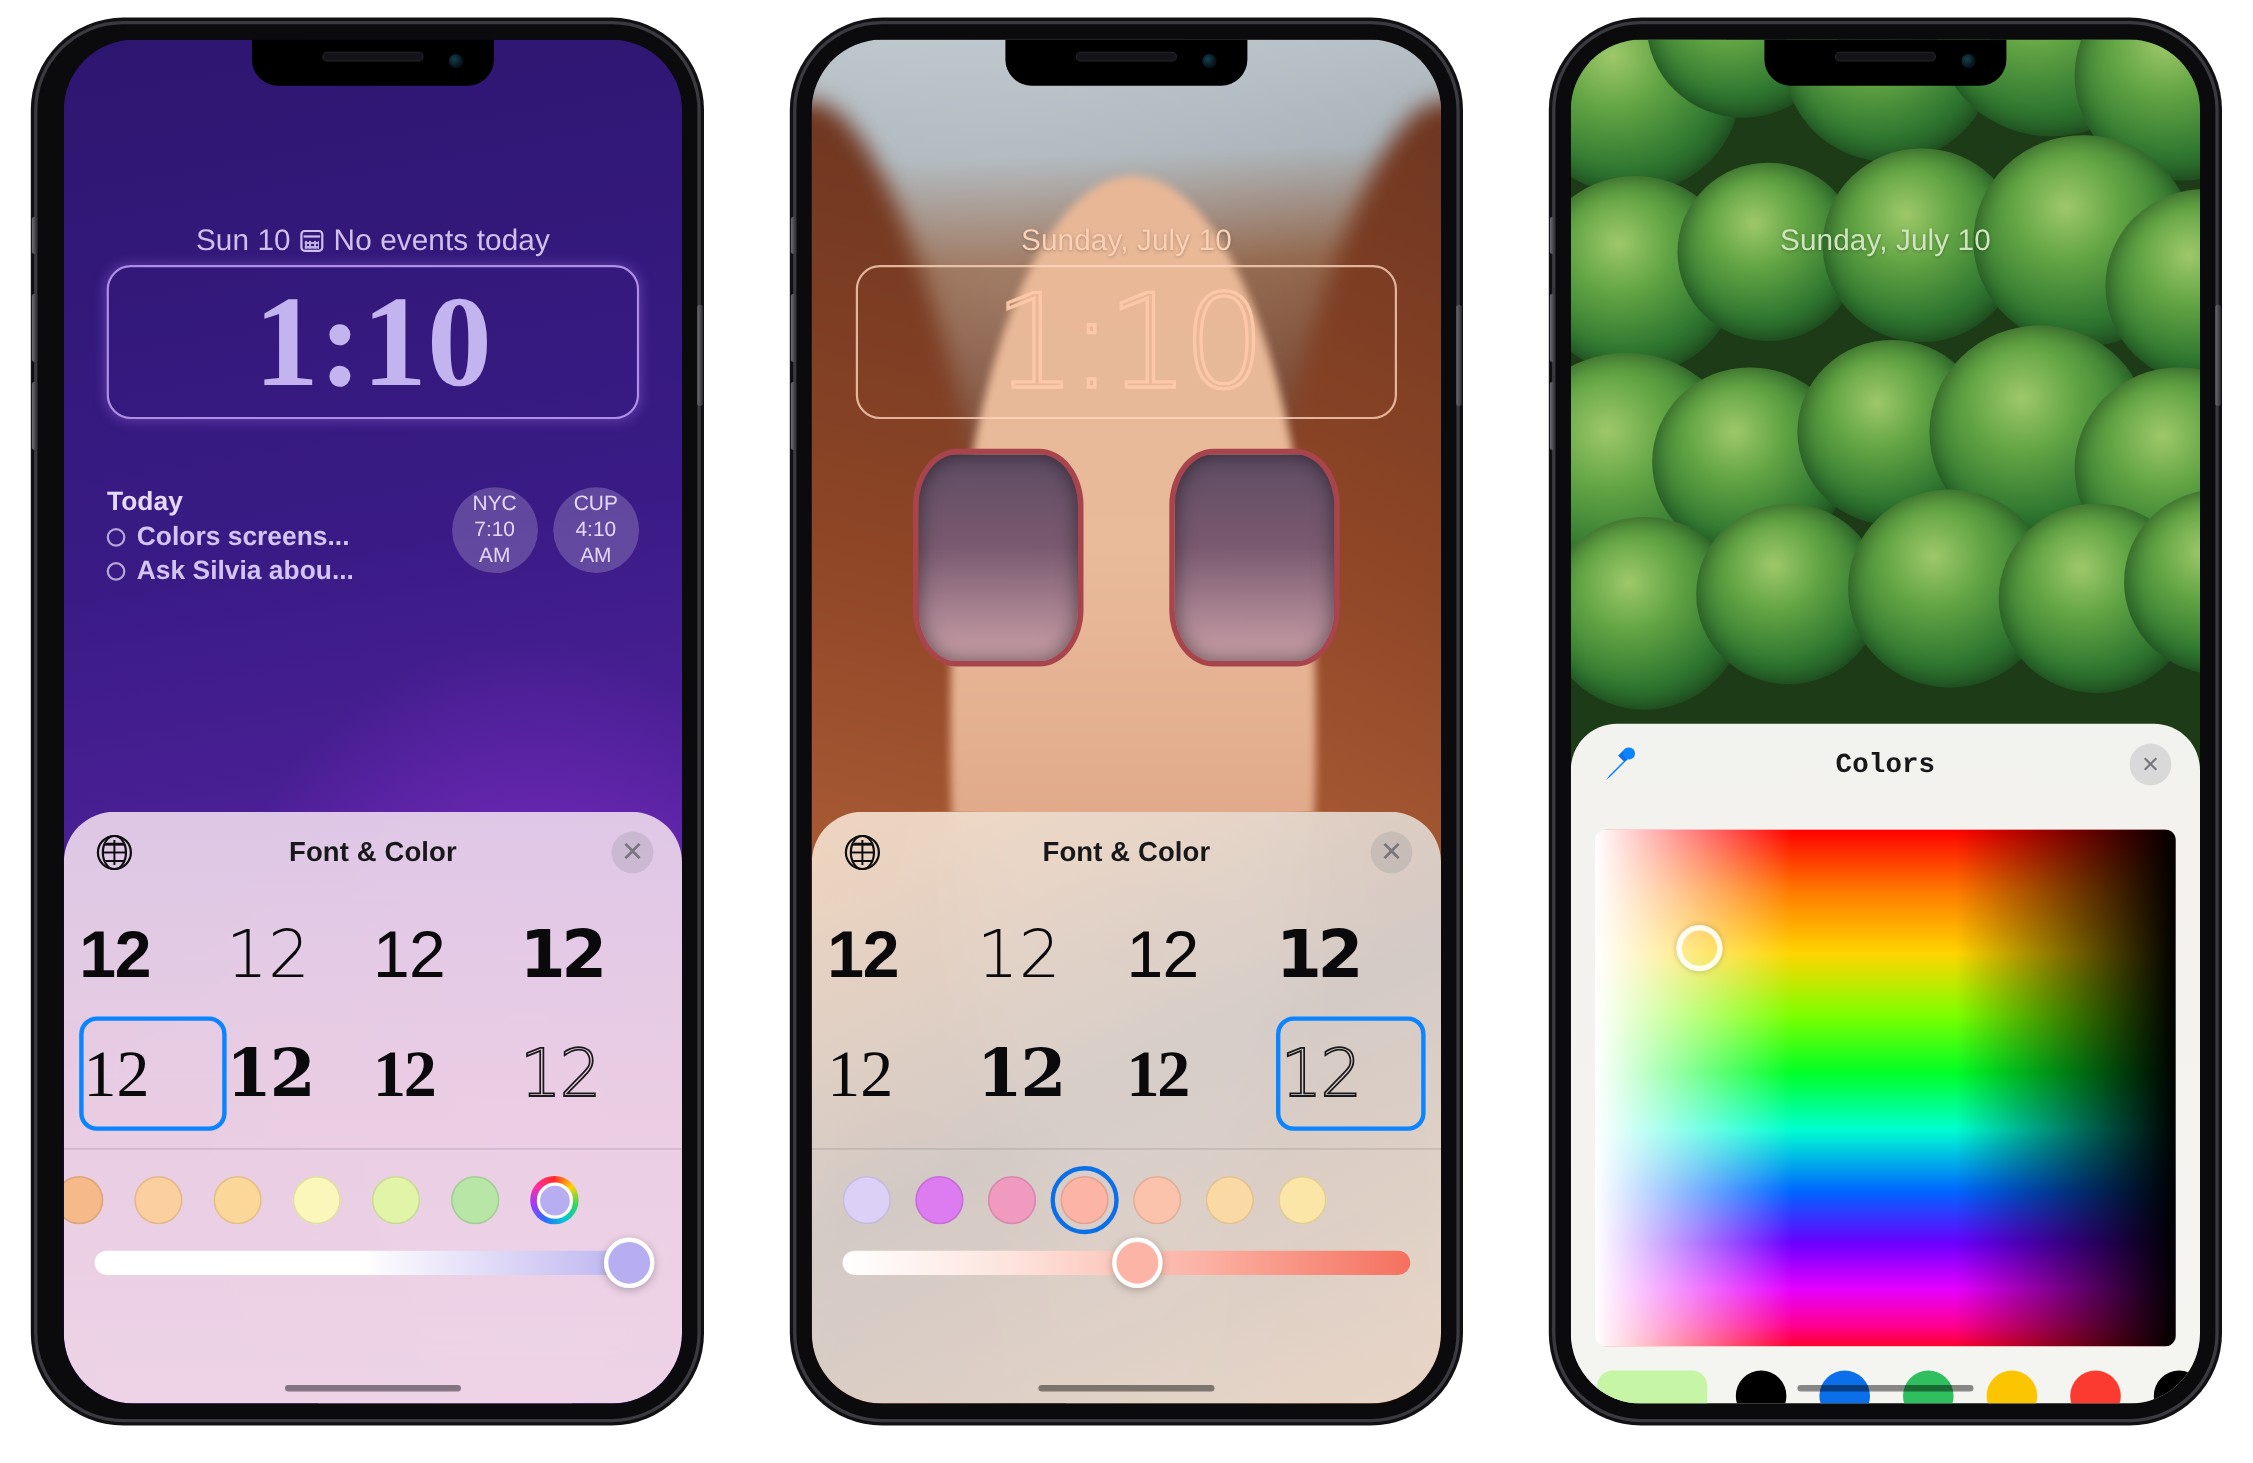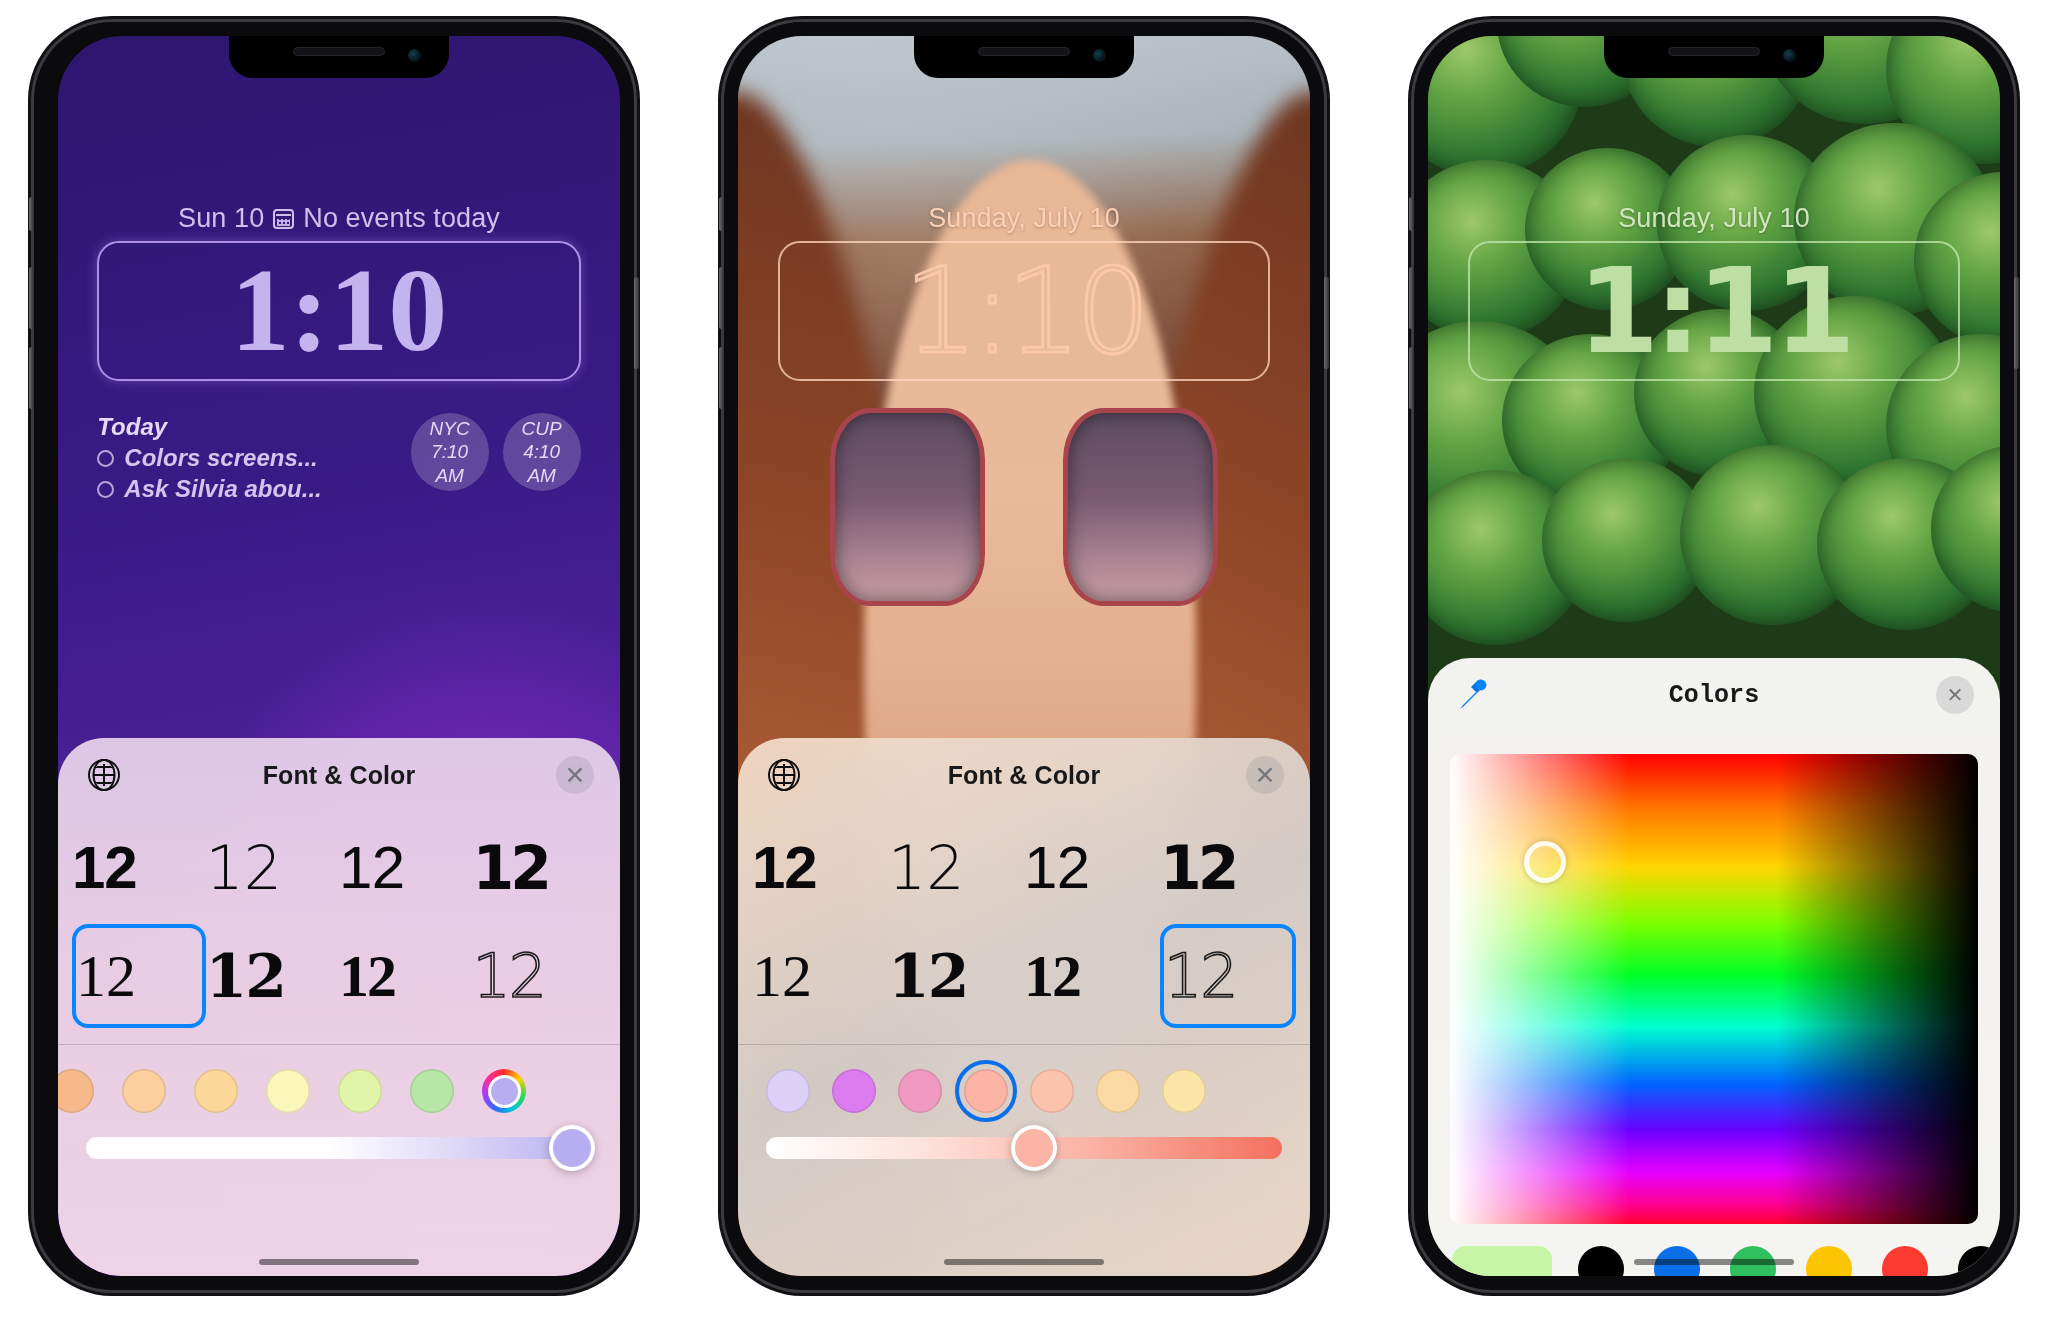--- a/index.html
+++ b/index.html
@@ -348,21 +348,21 @@
           <span class="cal-glyph"></span>
           <span>No events today</span>
         </div>
 
         <div class="ls-clockbox" style="top:205px;">
           <div class="frame" style="border:2px solid rgba(196,164,248,.85); box-shadow:0 0 12px rgba(182,142,255,.35);">
             <span class="ls-time" style="font-family:'Liberation Serif',serif; font-size:118px; font-weight:700; color:#c3b3ef;">1:10</span>
           </div>
         </div>
 
-        <div class="ls-widgets" style="top:377px;font-style:italic;">
+        <div class="ls-widgets" style="top:407px;">
           <div class="w-list">
             <div class="w-title">Today</div>
             <div class="w-row">
               <span class="w-circle-chk"></span>
               <span>Colors screens...</span>
             </div>
             <div class="w-row">
               <span class="w-circle-chk"></span>
               <span>Ask Silvia abou...</span>
             </div>
@@ -565,26 +565,20 @@
       <div class="notch">
         <div class="speaker"></div>
         <div class="cam"></div>
       </div>
 
       <div class="ls">
         <div class="ls-date" style="top:167px; color:#cfe6bd; text-shadow:0 1px 3px rgba(0,0,0,.3);">
           <span>Sunday, July 10</span>
         </div>
 
-        <div class="ls-clockbox" style="top:205px;">
-          <div class="frame" style="border:2px solid rgba(198,232,176,.75);">
-            <span class="ls-time" style="font-family:'DejaVu Sans',sans-serif; font-size:118px; font-weight:700; letter-spacing:-5px;
-                         color:#bedfa4;">1:11</span>
-          </div>
-        </div>
       </div>
 
       <div class="sheet-3" style="height:618px;font-family:Liberation Mono, monospace;">
         <div class="sheet-head">
           <span class="dropper">
             <svg viewBox="0 0 34 34" width="34" height="34" aria-hidden="true">
               <path d="M7 27 L4 31 L8 28 L21 15 L20 14 Z" fill="#0a84ff"></path>
               <path d="M19 13 L21 15 L27 9 a4 4 0 0 0 -6 -6 L15 9 Z" fill="#0a6fe8"></path>
               <circle cx="25" cy="7" r="5.4" fill="#0a84ff"></circle>
             </svg>

